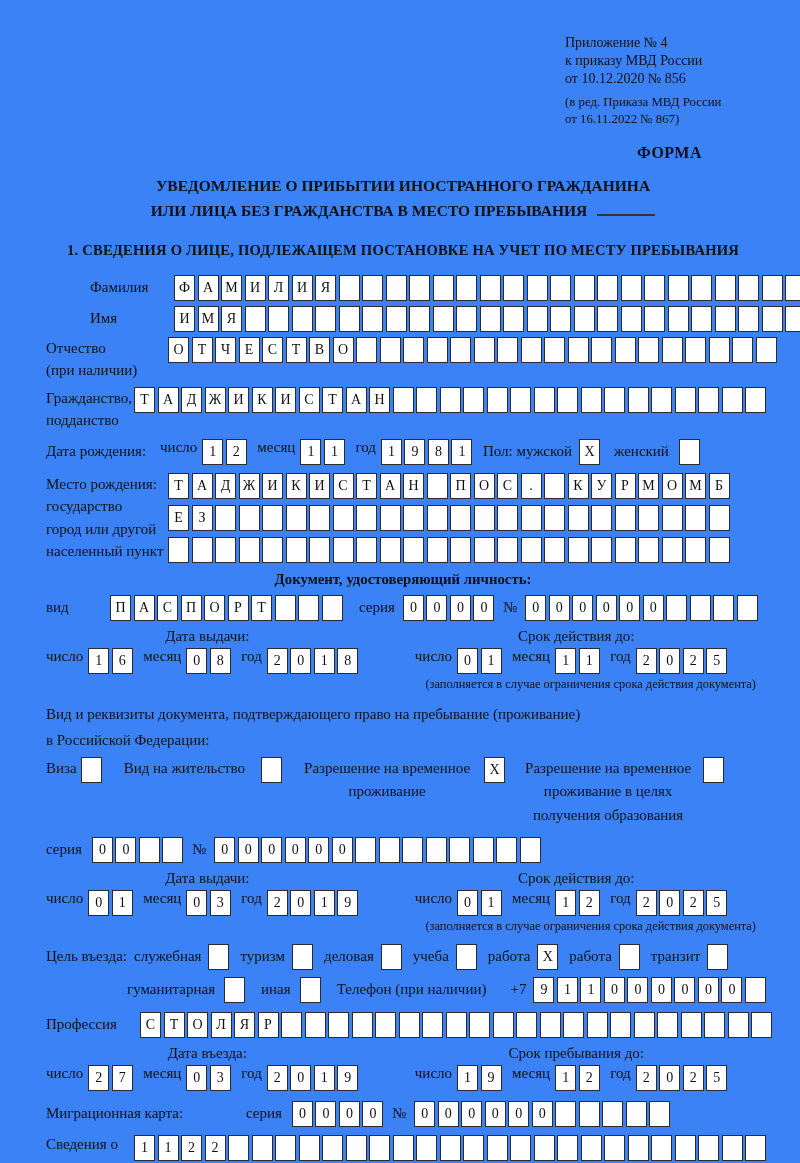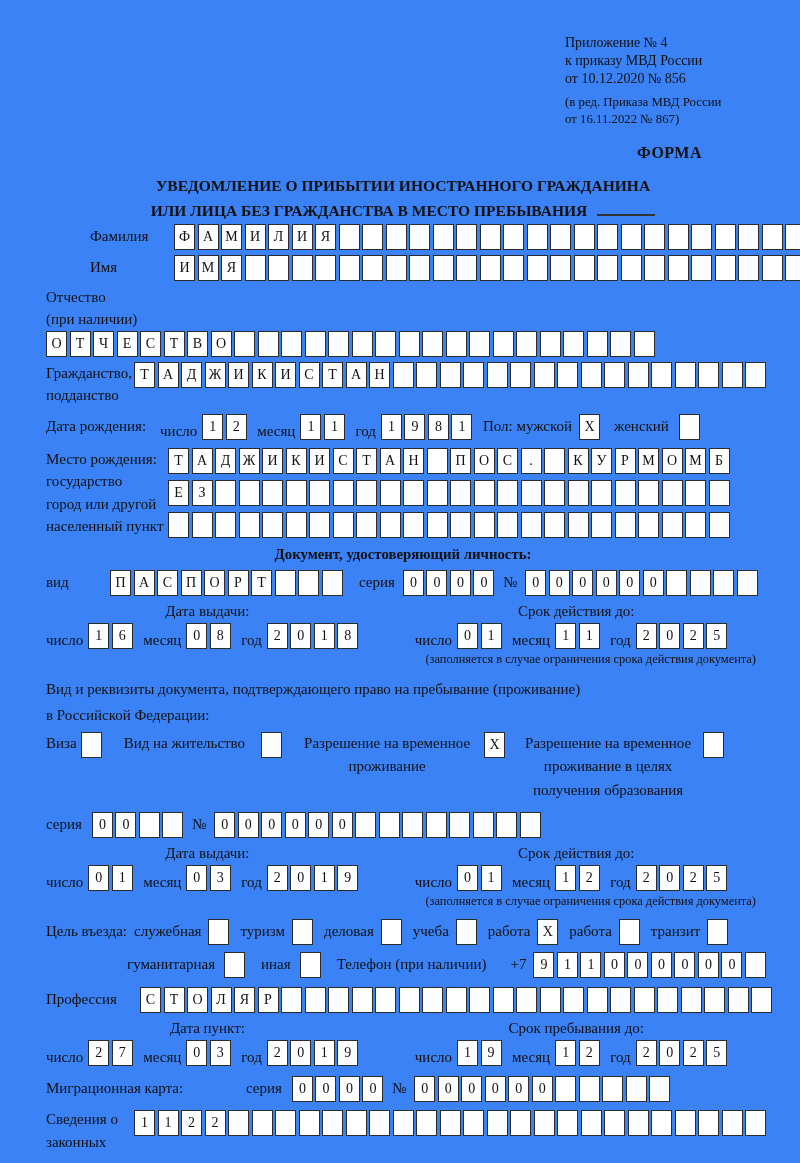--- a/index.html
+++ b/index.html
@@ -34,21 +34,21 @@
     display:flex;align-items:center;justify-content:center;
     font-size:14px;background:#fff;
   }
   .checkbox{margin-right:0;}
   .w84{width:84px;flex:none;margin-left:44px;}
   .w88{width:88px;flex:none;line-height:1.5;}
   .w122{width:122px;flex:none;line-height:1.5;}
   .gap6{margin-left:6px;}
   .gap14{margin-left:14px;}
 
-  .dgroup{display:flex;align-items:flex-end;}
+  .dgroup{display:flex;align-items:flex-start;}
   .dgroup .lbl{margin-right:5px;}
   .dgroup .cells{margin-right:8px;}
 
   .mplace{display:flex;align-items:flex-start;margin-top:8px;margin-bottom:6px;}
   .mplace .labels{width:122px;flex:none;line-height:1.5;}
   .mplace .rows{display:flex;flex-direction:column;gap:6px;}
 
   .center-bold{text-align:center;font-weight:bold;font-size:14.8px;margin:8px 0 7px 0;}
 
   .datepair{display:flex;margin-top:7px;}
@@ -87,20 +87,21 @@
     </div>
   </div>
 
   <div class="form-marker">ФОРМА</div>
 
   <div class="title">
     <div>УВЕДОМЛЕНИЕ О ПРИБЫТИИ ИНОСТРАННОГО ГРАЖДАНИНА</div>
     <div><span>ИЛИ ЛИЦА БЕЗ ГРАЖДАНСТВА В МЕСТО ПРЕБЫВАНИЯ</span><span class="title-underline"></span></div>
   </div>
 
+  <div class="section-heading">1. СВЕДЕНИЯ О ЛИЦЕ, ПОДЛЕЖАЩЕМ ПОСТАНОВКЕ НА УЧЕТ ПО МЕСТУ ПРЕБЫВАНИЯ</div>
 
   <div class="frow">
     <span class="lbl w84">Фамилия</span>
     <div class="cells">
         <div class="cell">Ф</div>
         <div class="cell">А</div>
         <div class="cell">М</div>
         <div class="cell">И</div>
         <div class="cell">Л</div>
         <div class="cell">И</div>
@@ -156,21 +157,21 @@
         <div class="cell"></div>
         <div class="cell"></div>
         <div class="cell"></div>
         <div class="cell"></div>
         <div class="cell"></div>
         <div class="cell"></div>
         <div class="cell"></div>
       </div>
   </div>
 
-  <div class="frow top" style="margin-top:4px;flex-direction:column;">
+  <div class="frow top" style="margin-top:4px;">
     <span class="lbl w122">
       <span>Отчество</span><br>
       <span>(при наличии)</span>
     </span>
     <div class="cells">
         <div class="cell">О</div>
         <div class="cell">Т</div>
         <div class="cell">Ч</div>
         <div class="cell">Е</div>
         <div class="cell">С</div>
@@ -609,21 +610,21 @@
         <div class="cell"></div>
         <div class="cell"></div>
         <div class="cell"></div>
         <div class="cell"></div>
         <div class="cell"></div>
       </div>
   </div>
 
   <div class="datepair">
     <div class="date-col">
-      <div class="dc-head">Дата пункт:</div>
+      <div class="dc-head">Дата въезда:</div>
       <div class="dgroup">
         <span class="lbl">число</span>
         <div class="cells">
             <div class="cell">2</div>
             <div class="cell">7</div>
           </div>
         <span class="lbl">месяц</span>
         <div class="cells">
             <div class="cell">0</div>
             <div class="cell">3</div>

